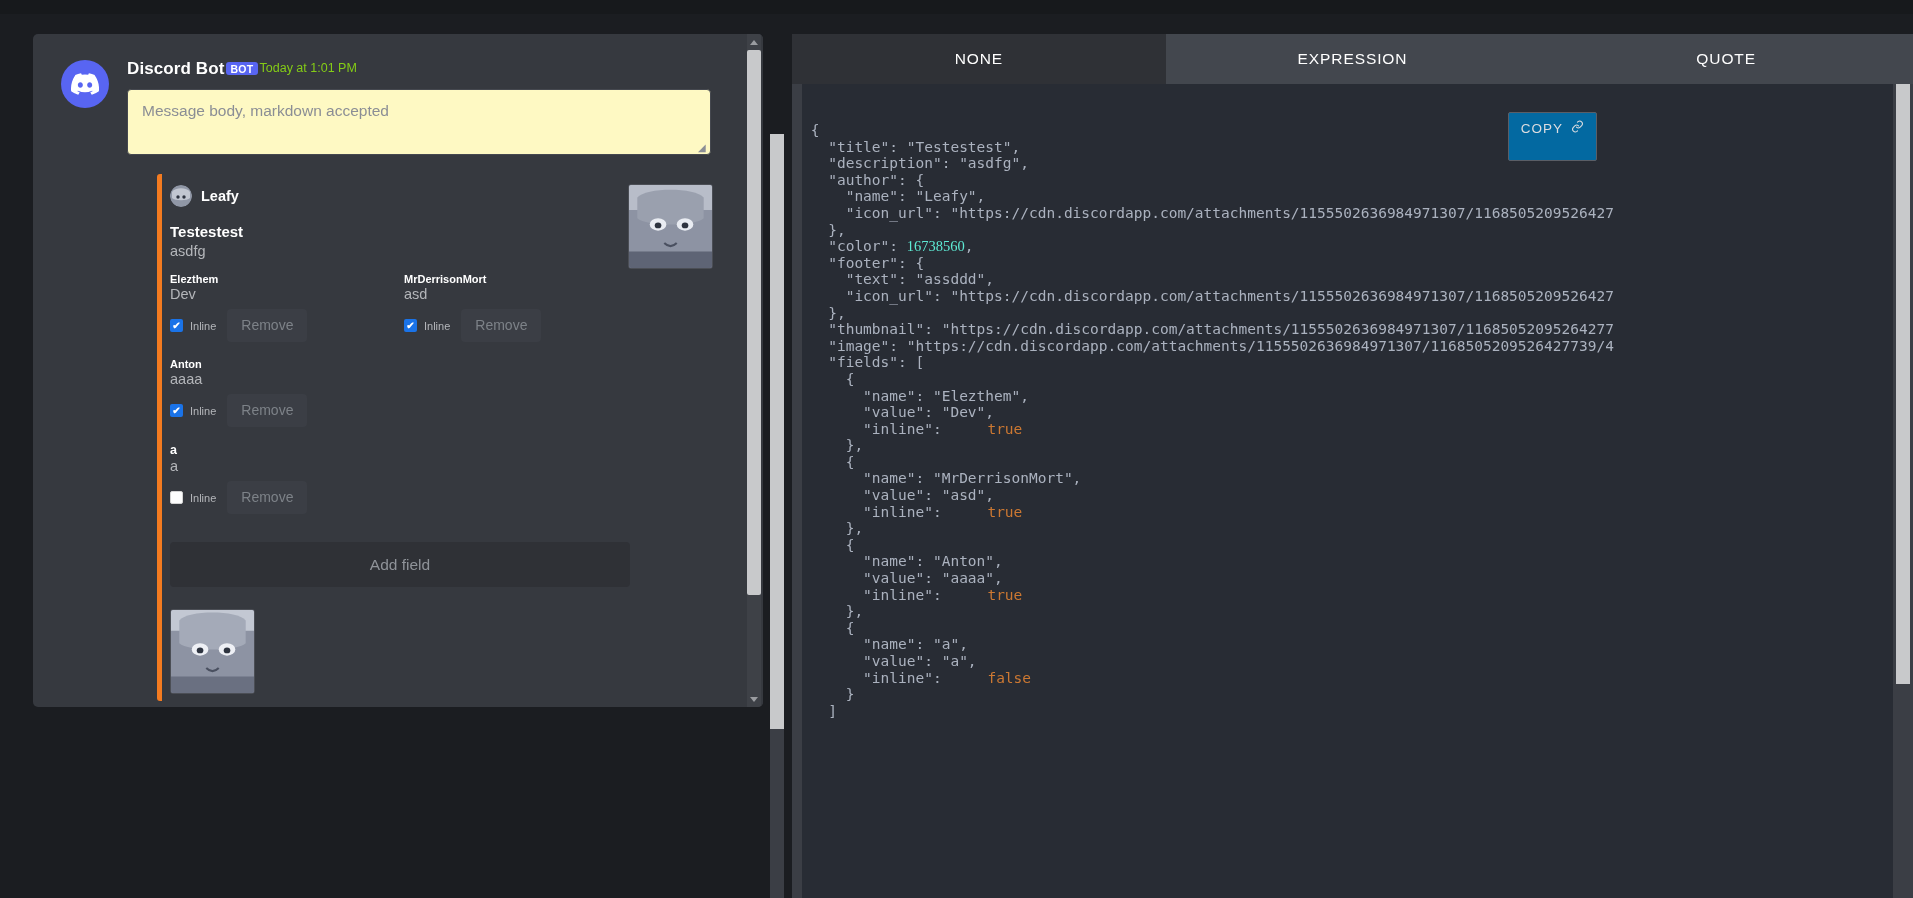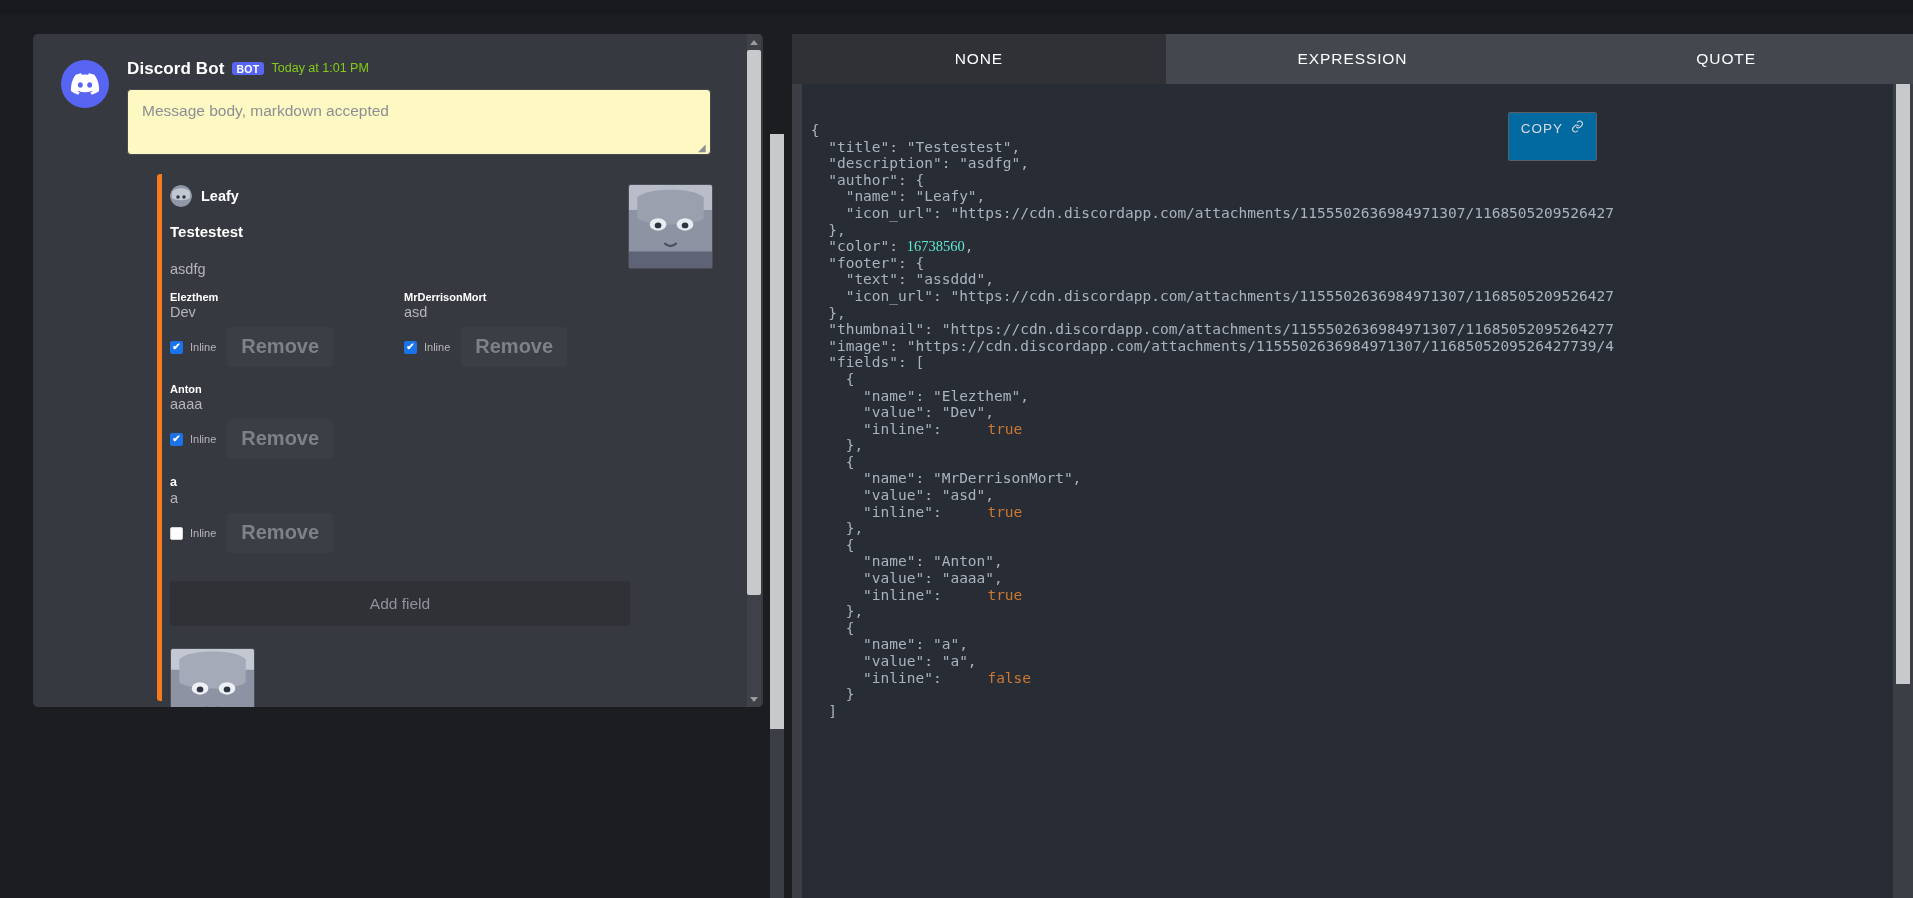--- a/index.html
+++ b/index.html
@@ -21,21 +21,21 @@
   }
   .left-scrollarea { position:absolute; left:0; top:0; width:712px; height:673px; padding:26px 0 0 0; }
 
   .msg-head { display:flex; align-items:flex-start; padding-left:28px; }
   .bot-avatar {
     width:48px; height:48px; border-radius:50%; background:#5865f2;
     display:flex; align-items:center; justify-content:center; flex:0 0 48px;
   }
   .bot-avatar svg { width:28px; height:28px; }
   .msg-meta { margin-left:18px; flex:1 1 auto; padding-right:30px; }
-  .name-row { display:flex; align-items:center; gap:8px; line-height:1; }
+  .name-row { display:flex; align-items:center; gap:2px; line-height:1; }
   .bot-name { color:#fff; font-size:17px; font-weight:bold; letter-spacing:.1px; }
   .bot-tag {
     background:#5865f2; color:#fff; font-size:10.5px; font-weight:bold;
     border-radius:3px; padding:2px 4px 1px; line-height:1; letter-spacing:.3px;
   }
   .msg-time { color:#84cc16; font-size:12.5px; }
 
   .msg-body-box {
     margin-top:12px; width:584px; height:66px;
     background:#fef9c3; border:1px solid #45484f; border-radius:4px;
@@ -50,41 +50,41 @@
   
   .embed-wrap { position:relative; margin:19px 0 0 124px; width:520px; }
   .embed-bar { position:absolute; left:0; top:0; width:5px; height:527px; background:#f47b20; border-radius:3px 0 0 3px; }
   .embed-inner { margin-left:13px; padding-top:11px; position:relative; }
 
   .author-row { display:flex; align-items:center; gap:9px; }
   .author-avatar { width:22px; height:22px; border-radius:50%; overflow:hidden; flex:0 0 22px; }
   .author-name { color:#fff; font-size:14.5px; font-weight:bold; }
 
   .embed-title { color:#fff; font-size:15px; font-weight:bold; margin-top:16px; }
-  .embed-desc { color:#b4b6ba; font-size:14.5px; margin-top:21px; }
+  .embed-desc { color:#b4b6ba; font-size:14.5px; margin-top:3px; }
 
   .fields-grid { margin-top:14px; position:relative; }
   .field-row { display:flex; }
   .field-cell { width:234px; }
   .field-name { color:#fff; font-size:11px; font-weight:bold; }
   .field-name.thin { font-weight:bold; font-size:12.5px; }
   .field-value { color:#b4b6ba; font-size:14.5px; margin-top:1px; }
   .field-ctl { display:flex; align-items:center; margin-top:7px; gap:0px; }
   .cb {
     width:13px; height:13px; border-radius:2px; flex:0 0 13px;
     display:flex; align-items:center; justify-content:center;
   }
   .cb.on { background:#1a73e8; }
   .cb.off { background:#fdfdfd; border:1px solid #d3d3d3; }
   .cb .tick { color:#fff; font-size:10px; line-height:1; font-weight:bold; }
   .cb-label { color:#b4b6ba; font-size:11px; margin-left:7px; }
   .btn-remove {
     margin-left:11px; background:#3b3e45; color:#7d8288;
     border:none; border-radius:4px; padding:8px 14px 9px;
-    font-size:20px; font-family:"Liberation Sans", sans-serif; cursor:pointer;font-weight:bold;
+    font-size:14px; font-family:"Liberation Sans", sans-serif; cursor:pointer;
   }
   .field-block { margin-bottom:16px; }
 
   .btn-addfield {
     margin-top:12px; width:460px; height:45px;
     background:#2f3136; color:#8f9399; border:none; border-radius:4px;
     font-size:15.5px; font-family:"Liberation Sans", sans-serif; cursor:pointer;
   }
 
   .embed-image { margin-top:22px; width:85px; height:85px; border-radius:3px; overflow:hidden; border:1px solid #4b4e55; }

